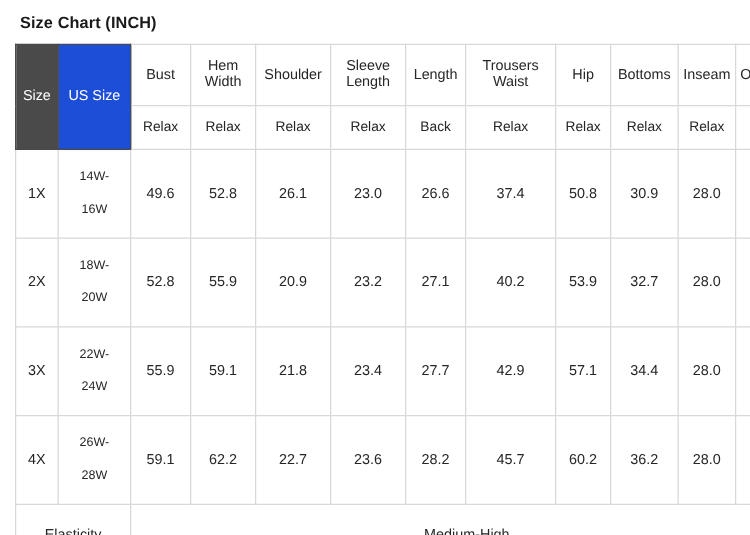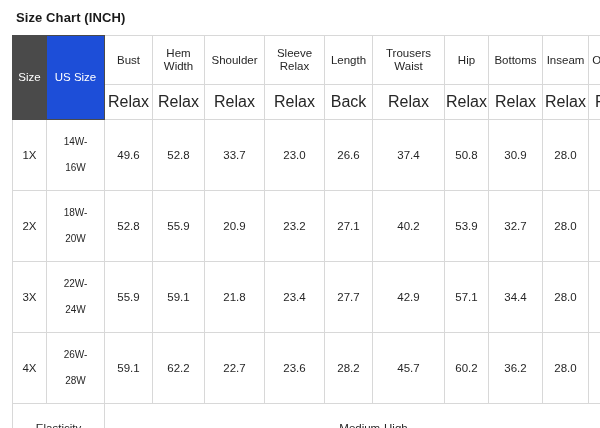--- a/index.html
+++ b/index.html
@@ -51,21 +51,21 @@
     line-height: 13px;
     color: #1d1d1d;
   }
   .hdr-label.dark {
     background: #1d4ed8;
     color: #ffffff;
     border-color: #4a4a4a;
   }
   .hdr-unit {
     height: 30px;
-    font-size: 16px;
+    font-size: 11px;
   }
   .sizecol {
     font-size: 11.5px;
   }
   .sizecol.dark {
     background: #4a4a4a;
     color: #ffffff;
     border-color: #4a4a4a;
     font-weight: normal;
   }
@@ -111,21 +111,21 @@
       <col style="width:54px">
     </colgroup>
     <tbody>
 
       <tr>
         <td class="hdr-label sizecol dark" rowspan="2">Size</td>
         <td class="hdr-label dark" rowspan="2">US Size</td>
         <td class="hdr-label">Bust</td>
         <td class="hdr-label two-line">Hem Width</td>
         <td class="hdr-label">Shoulder</td>
-        <td class="hdr-label two-line">Sleeve Relax</td>
+        <td class="hdr-label two-line">Sleeve Length</td>
         <td class="hdr-label">Length</td>
         <td class="hdr-label two-line">Trousers Waist</td>
         <td class="hdr-label">Hip</td>
         <td class="hdr-label">Bottoms</td>
         <td class="hdr-label">Inseam</td>
         <td class="hdr-label">Outseam</td>
       </tr>
 
       <tr>
         <td class="hdr-unit">Relax</td>
@@ -141,21 +141,21 @@
       </tr>
 
       <tr class="data-row">
         <td>1X</td>
         <td class="us-size">
           <span>14W-</span>
           <span>16W</span>
         </td>
         <td>49.6</td>
         <td>52.8</td>
-        <td>33.7</td>
+        <td>26.1</td>
         <td>23.0</td>
         <td>26.6</td>
         <td>37.4</td>
         <td>50.8</td>
         <td>30.9</td>
         <td>28.0</td>
         <td>40.7</td>
       </tr>
 
       <tr class="data-row">

